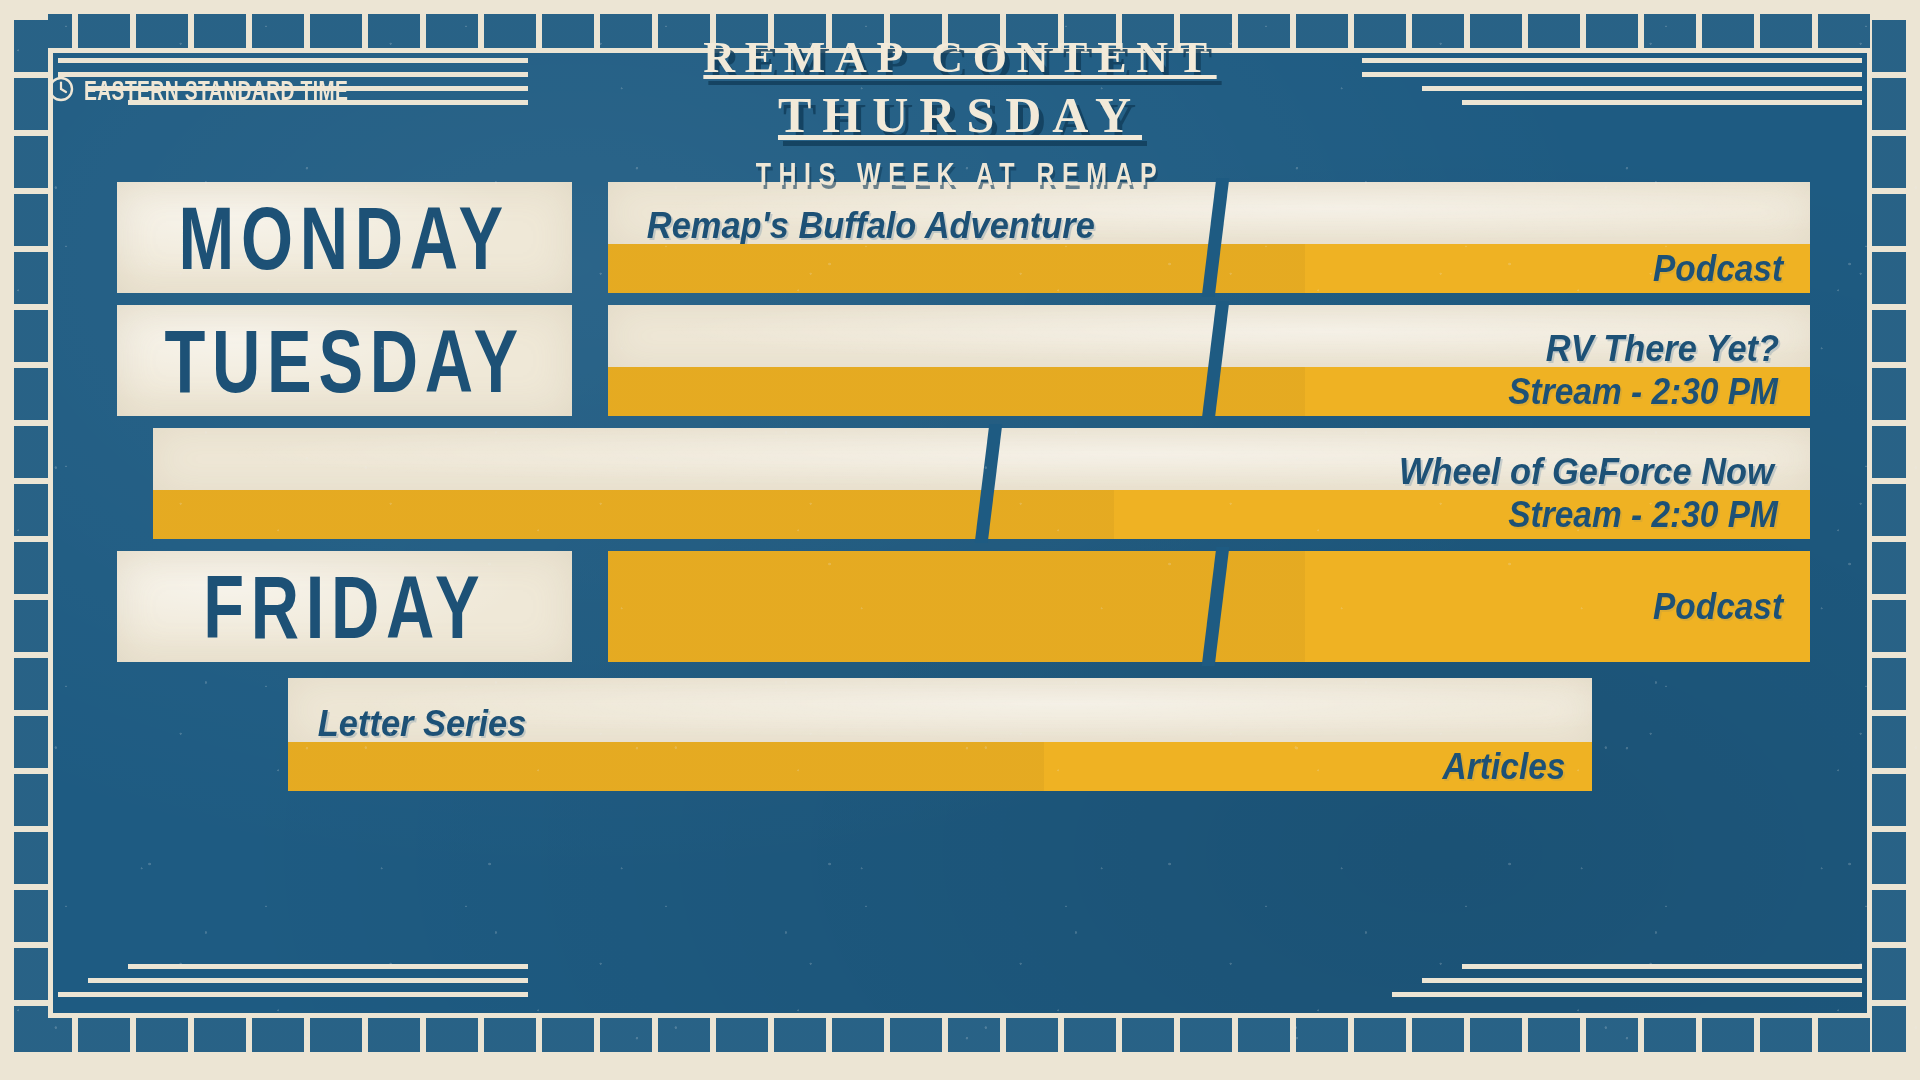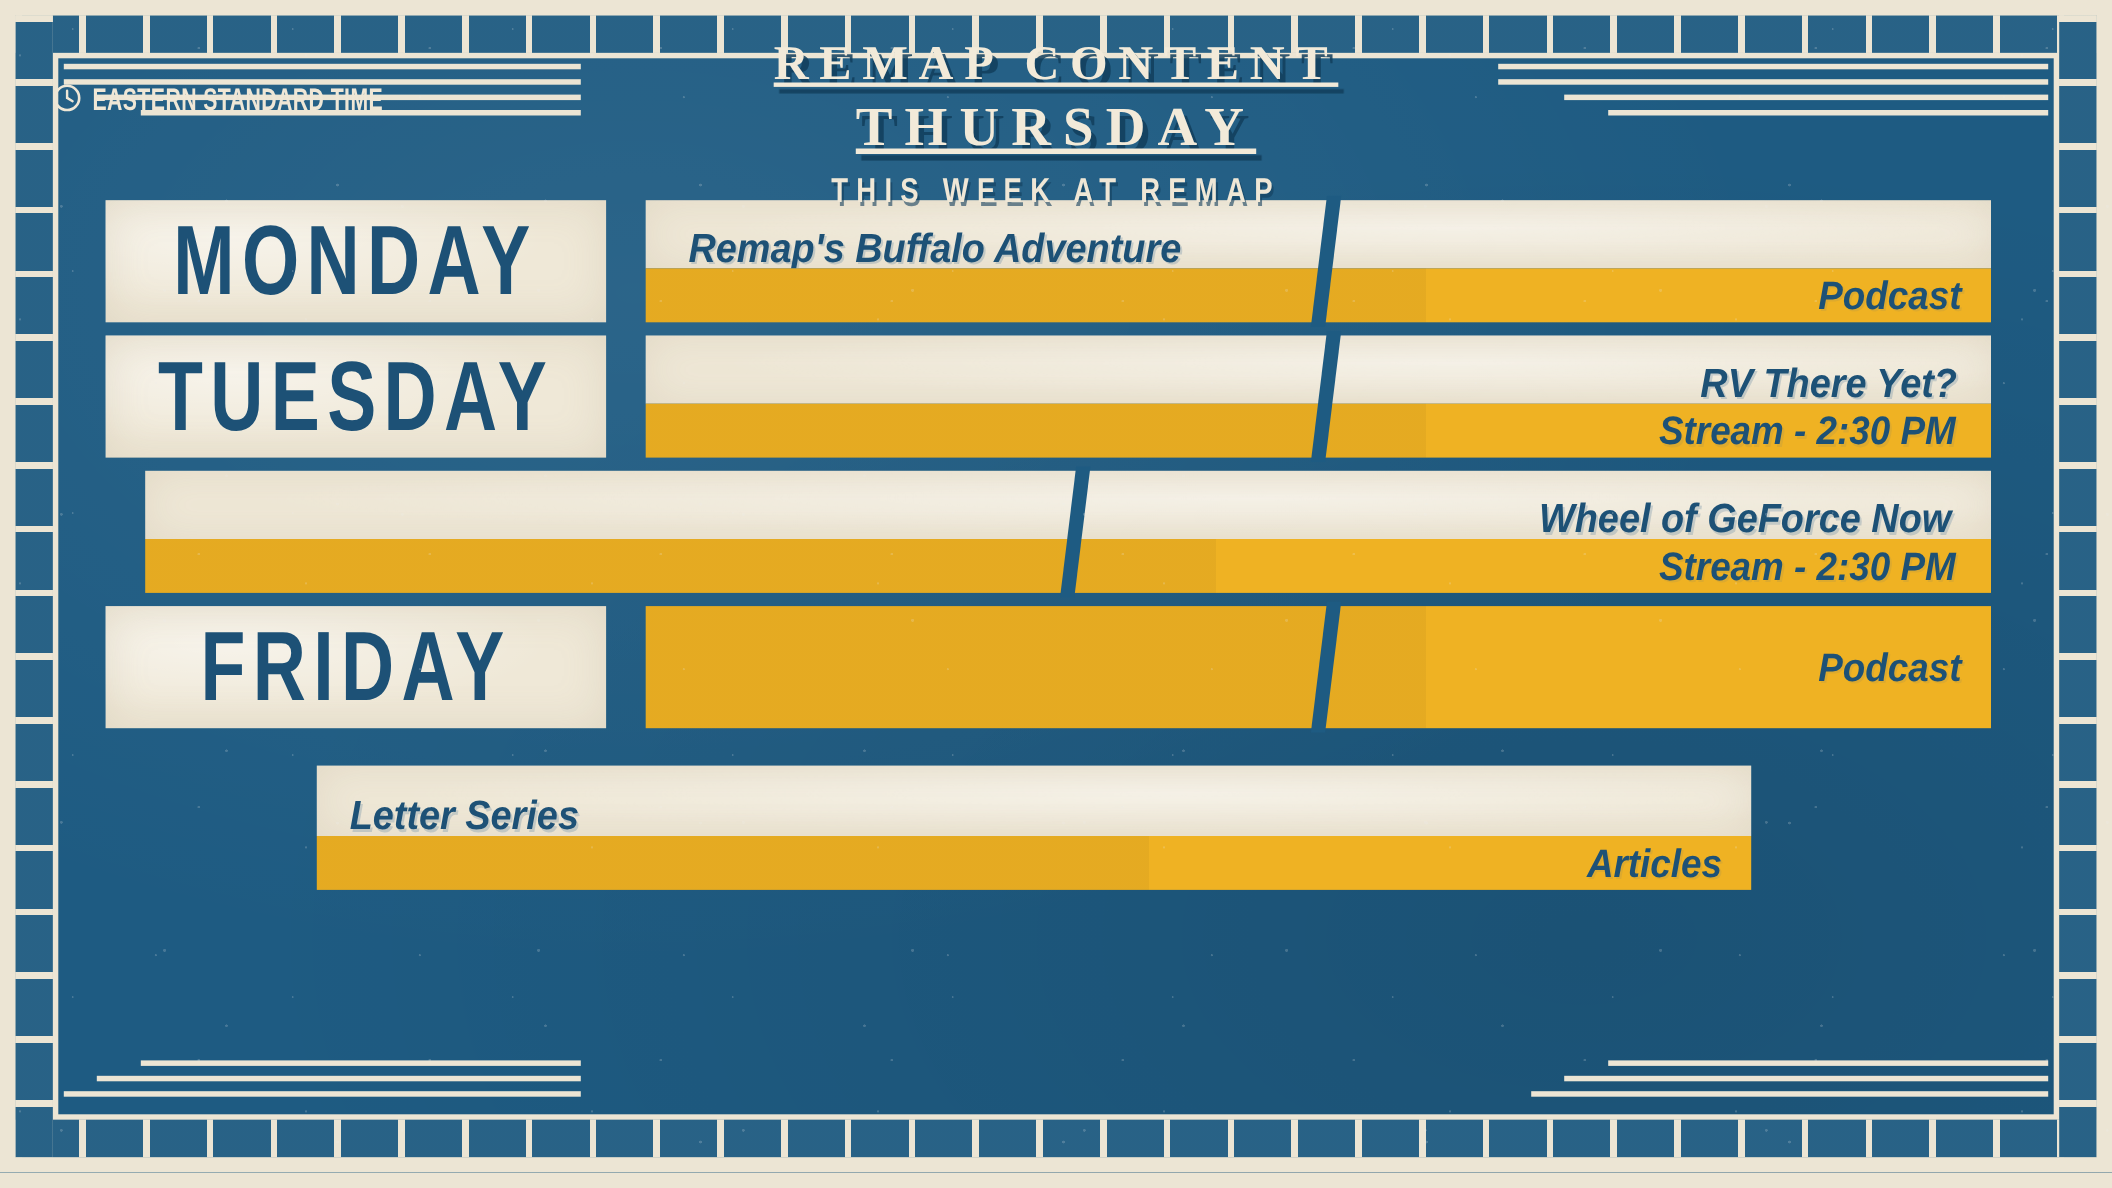--- a/index.html
+++ b/index.html
@@ -136,21 +136,21 @@
     letter-spacing: 0.02em;
     color: #efe7d6;
     transform: scaleY(1.35) scaleX(0.92);
     transform-origin: left center;
     white-space: nowrap;
   }
 
   
   #schedule {
     position: absolute;
-    top: 182px; left: 96px; right: 110px;
+    top: 182px; left: 117px; right: 110px;
     z-index: 3;
   }
   .row {
     display: flex;
     align-items: stretch;
     margin-bottom: 12px;
     height: 111px;
   }
 
   
@@ -226,21 +226,21 @@
     height: 119px;
     background: #1e5b82;
     transform: skewX(-7deg);
     z-index: 4;
   }
 
   
   #feature {
     position: absolute;
     left: 288px; right: 328px;
-    top: 696px;
+    top: 678px;
     height: 113px;
     z-index: 3;
     display: flex;
     flex-direction: column;
   }
   #feature .panel-top { flex: 0 0 57%; }
 
   
   .grunge {
     position: absolute; inset: 0;

